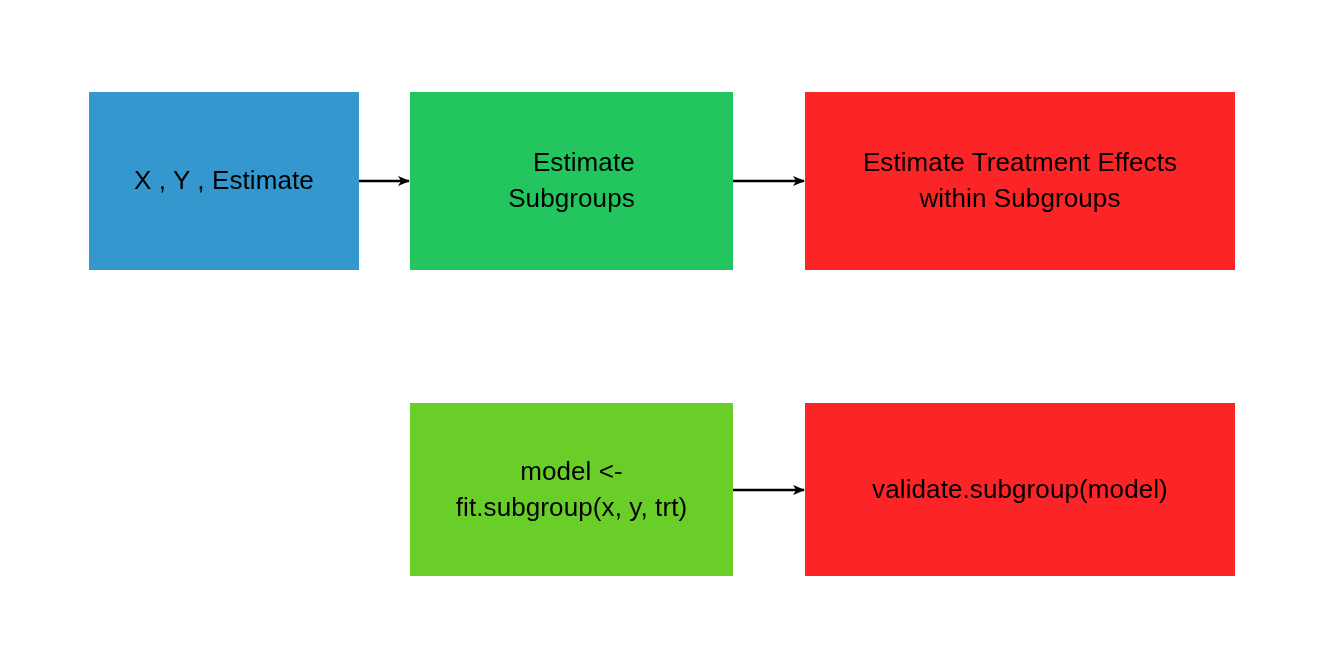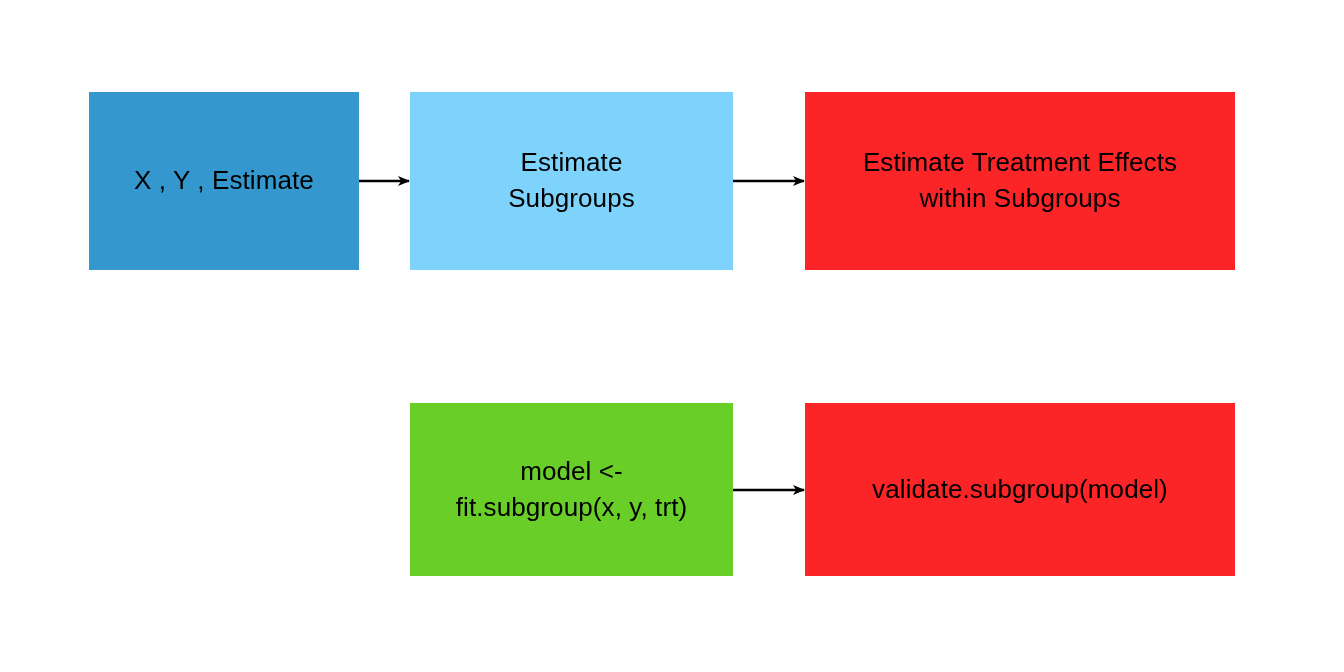--- a/index.html
+++ b/index.html
@@ -74,21 +74,21 @@
 
     <g>
       <line x1="733" y1="490" x2="804" y2="490" stroke="#000000" stroke-width="2.6" marker-end="url(#arrowhead)"></line>
     </g>
   </svg>
 
   <div class="node" id="node-input" style="background-color: rgb(52, 152, 207);">
     <span>X , Y , Estimate</span>
   </div>
 
-  <div class="node" id="node-estimate" style="background-color: #7dd3fc;">
+  <div class="node" id="node-estimate" style="background-color: #22c55e; text-align: right;">
     <span>Estimate
 Subgroups</span>
   </div>
 
   <div class="node" id="node-effects" style="background-color: rgb(251, 37, 40); text-align: center;">
     <span>Estimate Treatment Effects
 within Subgroups</span>
   </div>
 
   <div class="node" id="node-fit-call" style="background-color: rgb(106, 206, 41);">

